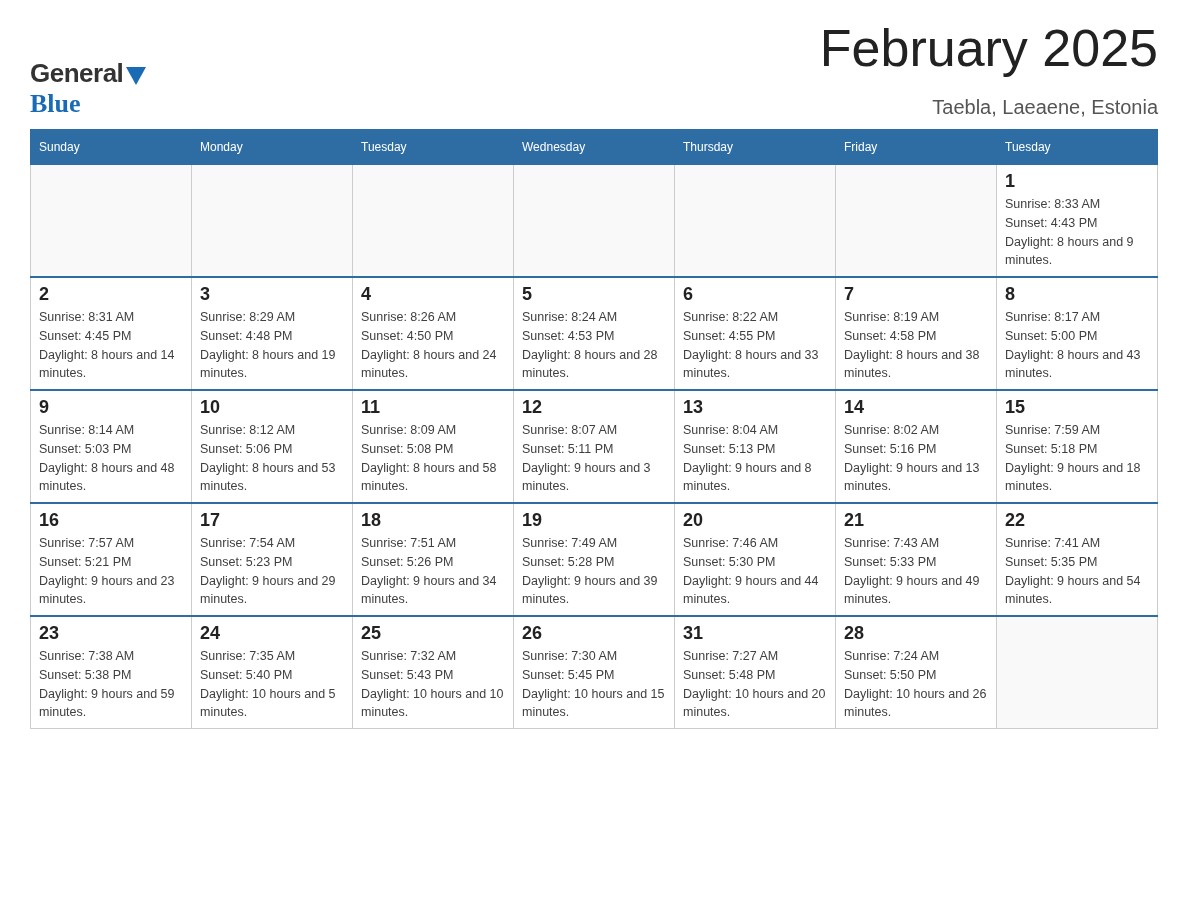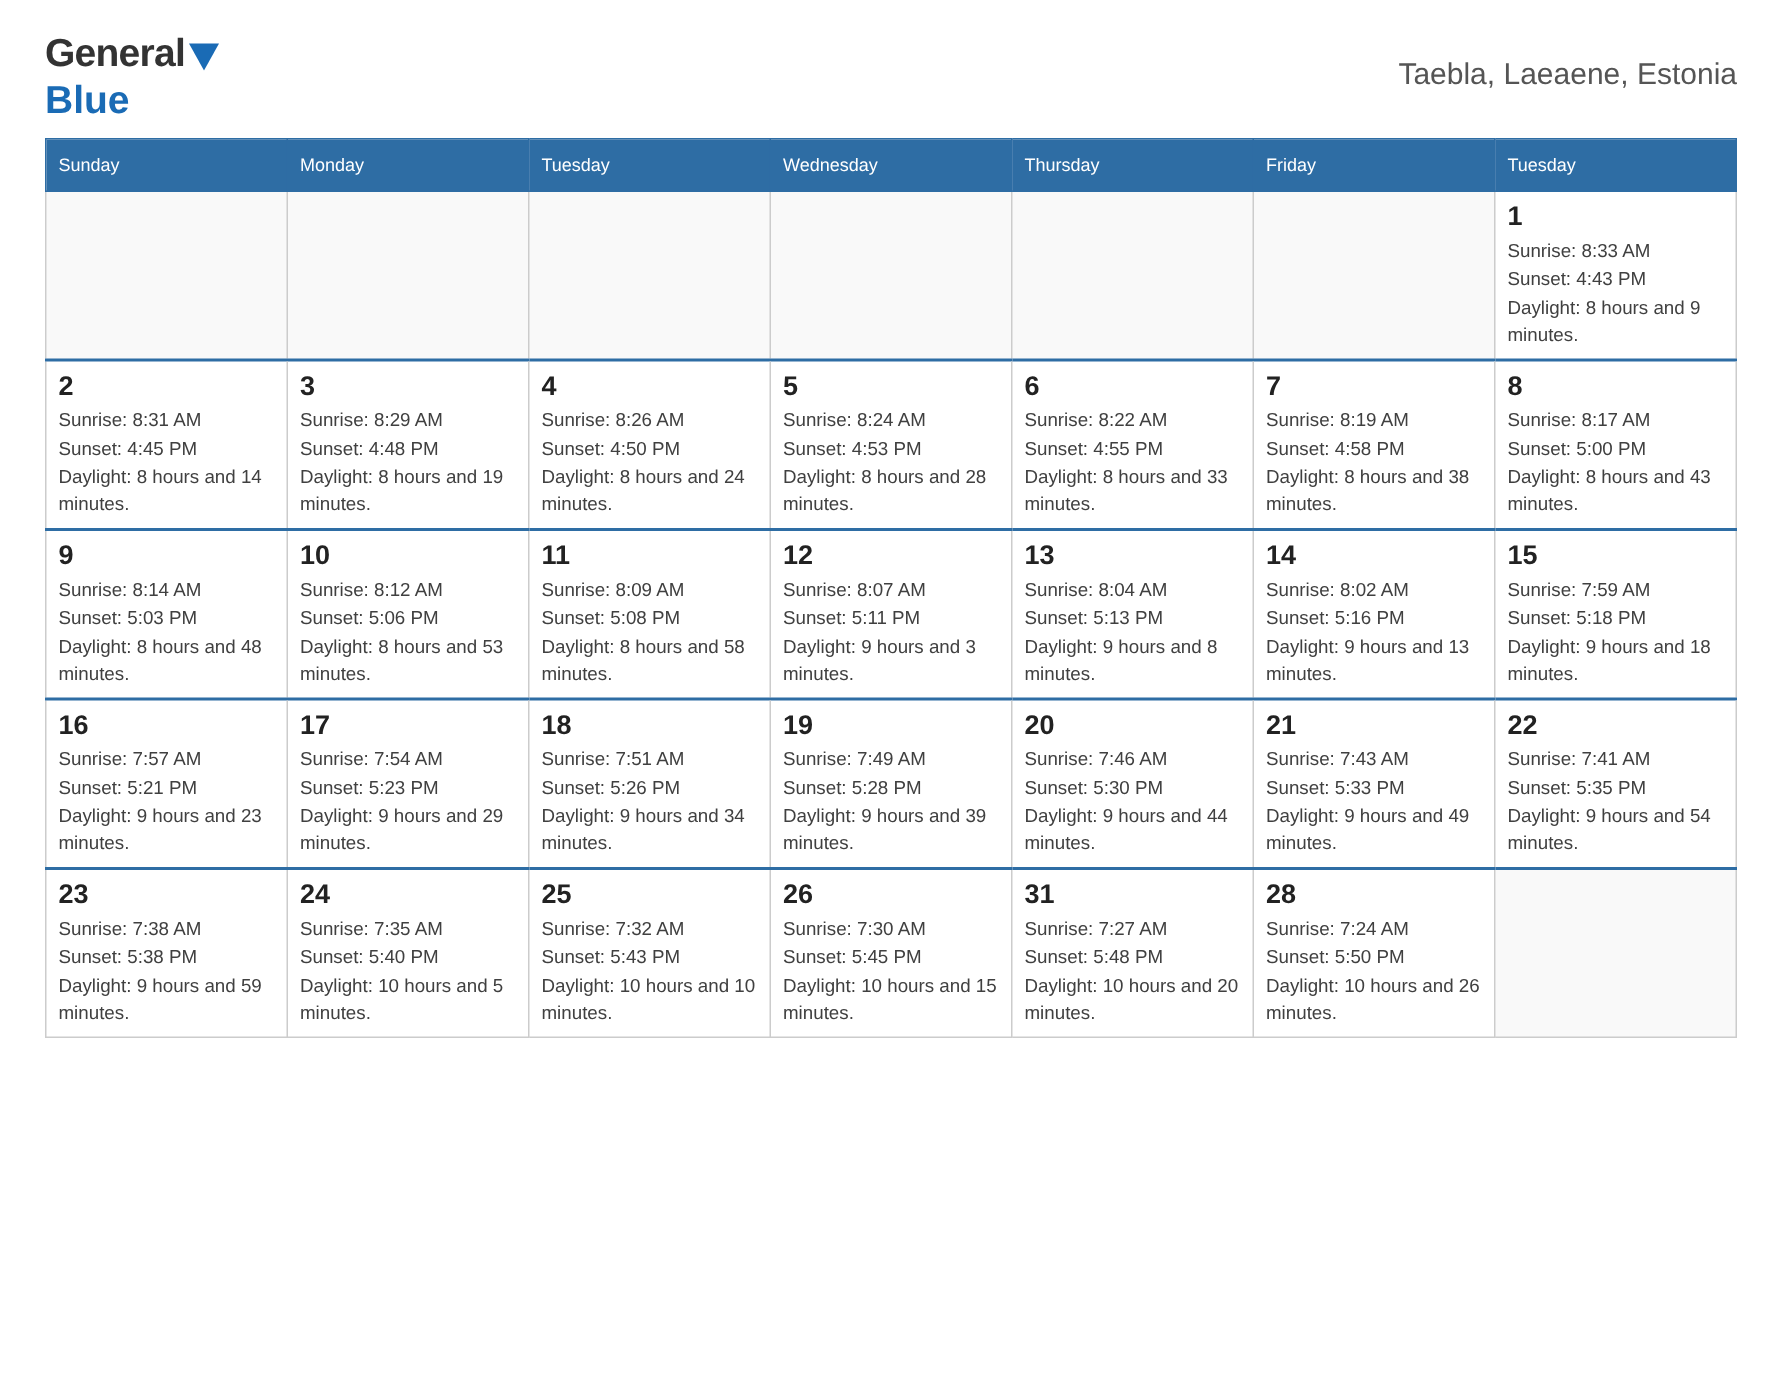--- a/index.html
+++ b/index.html
@@ -6,21 +6,21 @@
     body {
       font-family: Arial, sans-serif;
       background: #fff;
       padding: 20px 30px;
       width: 1188px;
       min-height: 918px;
     }
     .header {
       display: flex;
       justify-content: space-between;
-      align-items: flex-start;
+      align-items: flex-end;
       margin-bottom: 10px;
     }
     .logo {
       display: flex;
       flex-direction: column;
       align-items: flex-start;
     }
     .logo-top {
       display: flex;
       align-items: center;
@@ -38,20 +38,21 @@
       border-right: 10px solid transparent;
       border-top: 18px solid #1a6bb5;
       margin-left: 3px;
       margin-top: 4px;
     }
     .logo-blue {
       font-size: 26px;
       font-weight: bold;
       color: #1a6bb5;
       margin-left: 0px;
+      font-family: Liberation Serif, serif;
     }
     .title-section {
       text-align: right;
     }
     .month-title {
       font-size: 52px;
       font-weight: normal;
       color: #222;
       line-height: 1.1;
     }
@@ -107,20 +108,21 @@
 
 <div class="header">
   <div class="logo">
     <div class="logo-top">
       <span class="logo-general">General</span>
       <div class="logo-triangle"></div>
     </div>
     <span class="logo-blue">Blue</span>
   </div>
   <div class="title-section">
+    <div class="month-title">February 2025</div>
     <div class="location-title">Taebla, Laeaene, Estonia</div>
   </div>
 </div>
 
 <table class="calendar">
   <thead>
     <tr>
     <th>Sunday</th>
         <th>Monday</th>
         <th>Tuesday</th>

